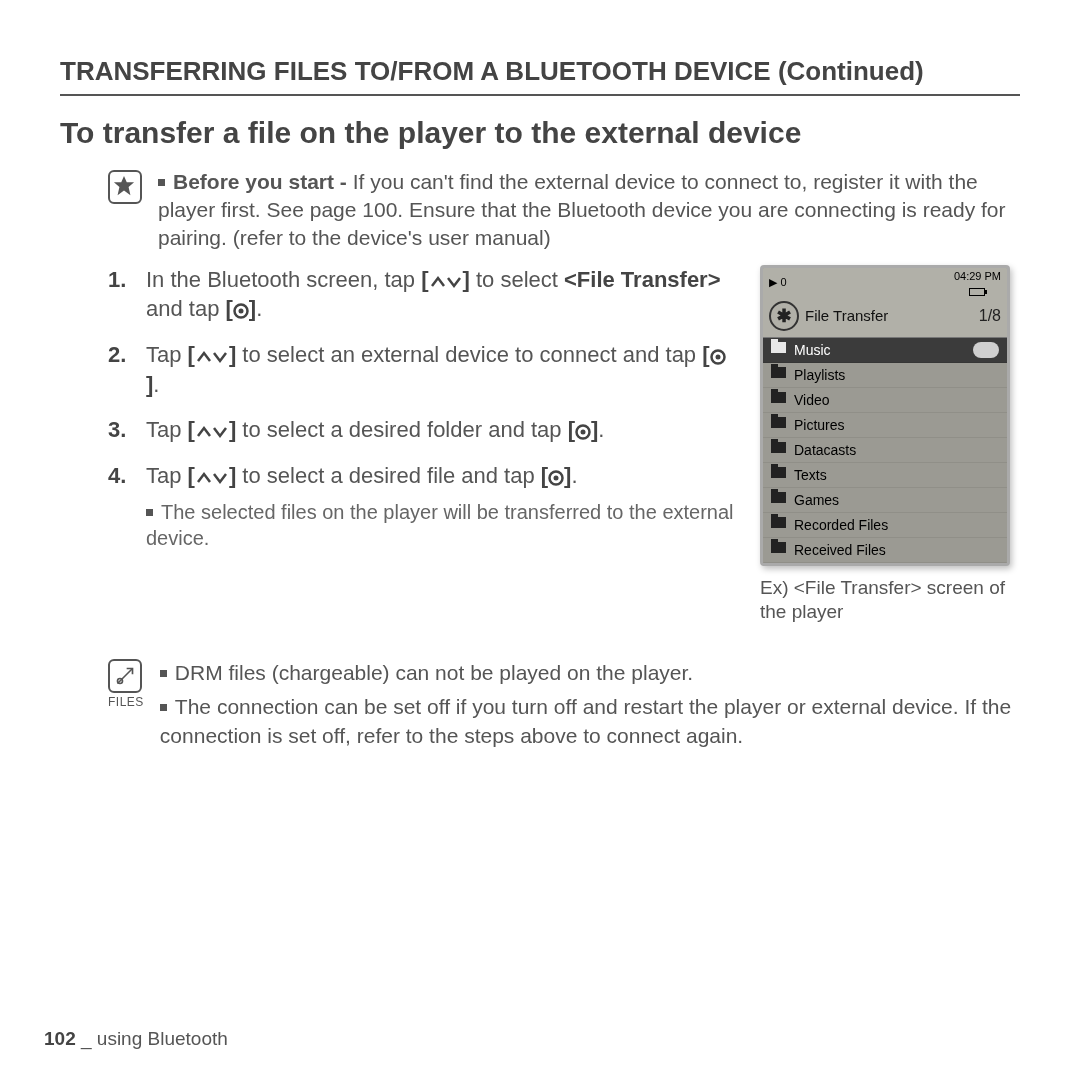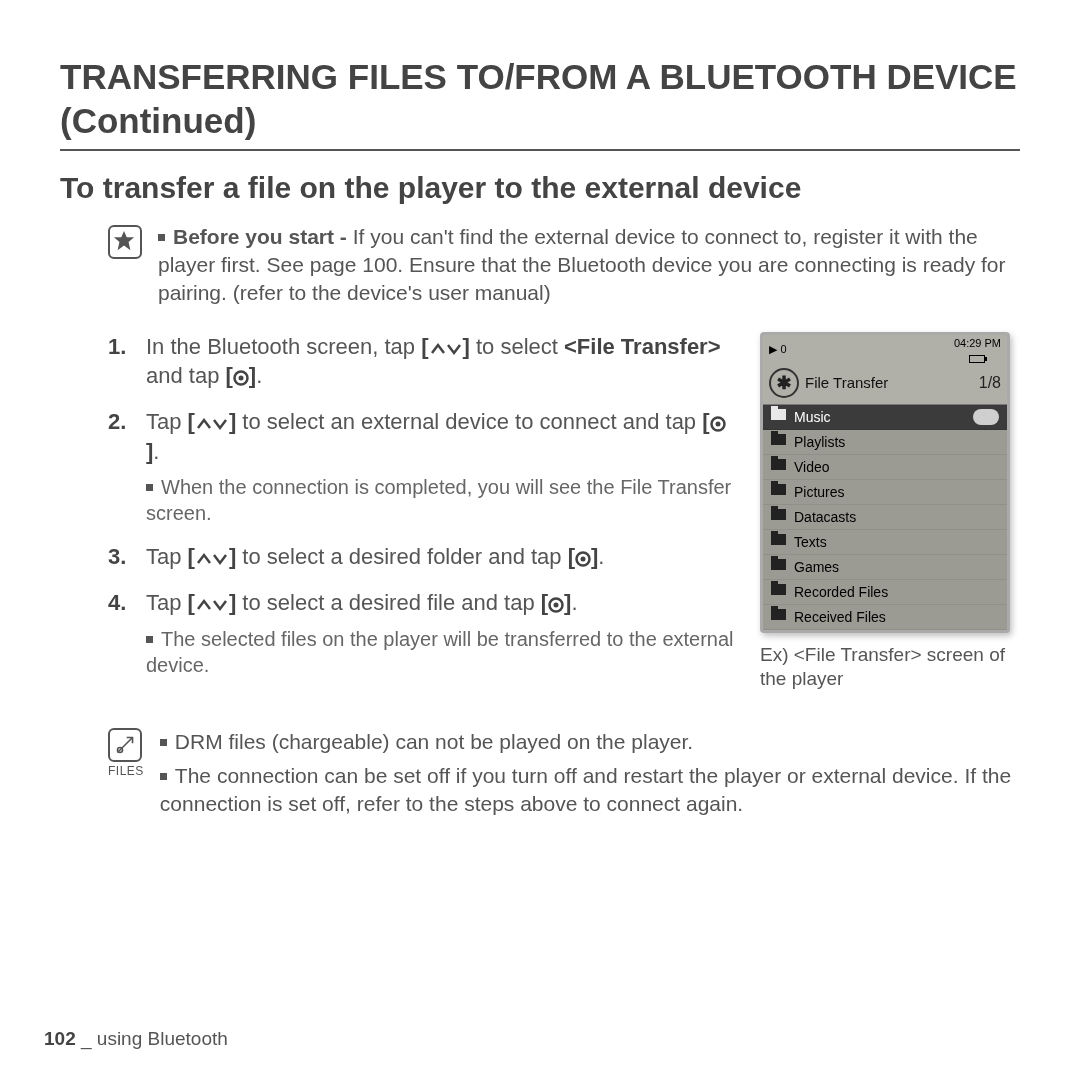--- a/index.html
+++ b/index.html
@@ -5,39 +5,39 @@
   * { margin: 0; padding: 0; box-sizing: border-box; }
   html, body { width: 1080px; height: 1080px; }
   body {
     font-family: Arial, Helvetica, sans-serif;
     background: #ffffff;
     color: #555;
     padding: 55px 60px 30px 60px;
     position: relative;
   }
   .title {
-    font-size: 35px;
+    font-size: 26px;
     font-weight: bold;
     color: #444;
     line-height: 1.25;
     border-bottom: 2px solid #555;
     padding-bottom: 6px;
     margin-bottom: 20px;
   }
   .subtitle {
     font-size: 30px;
     font-weight: bold;
     color: #444;
     margin-bottom: 18px;
   }
   .before-block {
     display: flex;
     align-items: flex-start;
     gap: 16px;
-    margin-bottom: 24px;
+    margin-bottom: 12px;
     padding-left: 48px;
   }
   .star-icon {
     flex: 0 0 34px;
     width: 34px; height: 34px;
     border: 2.5px solid #555; border-radius: 6px;
     position: relative;
     margin-top: 2px;
   }
   .star-icon svg { position: absolute; top: 3px; left: 3px; }
@@ -185,21 +185,20 @@
       </li>
 
       <li>
         <span>Tap </span><span class="bold">[<span class="glyph updn"><svg width="34" height="16" viewBox="0 0 34 16">
                 <path d="M3 12 L9 4 L15 12" fill="none" stroke="#444" stroke-width="2.5"></path>
                 <path d="M19 4 L25 12 L31 4" fill="none" stroke="#444" stroke-width="2.5"></path>
               </svg></span>]</span><span> to select an external device to connect and tap </span><span class="bold">[<span class="glyph circ"><svg width="16" height="16" viewBox="0 0 16 16">
                 <circle cx="8" cy="8" r="6.5" fill="none" stroke="#444" stroke-width="2.5"></circle>
                 <circle cx="8" cy="8" r="2.5" fill="#444"></circle>
               </svg></span>]</span><span>.</span>
-        <div class="sub"><span class="sq"></span><span>When the connection is completed, you will see the File Transfer screen.</span></div>
       </li>
 
       <li>
         <span>Tap </span><span class="bold">[<span class="glyph updn"><svg width="34" height="16" viewBox="0 0 34 16">
                 <path d="M3 12 L9 4 L15 12" fill="none" stroke="#444" stroke-width="2.5"></path>
                 <path d="M19 4 L25 12 L31 4" fill="none" stroke="#444" stroke-width="2.5"></path>
               </svg></span>]</span><span> to select a desired folder and tap </span><span class="bold">[<span class="glyph circ"><svg width="16" height="16" viewBox="0 0 16 16">
                 <circle cx="8" cy="8" r="6.5" fill="none" stroke="#444" stroke-width="2.5"></circle>
                 <circle cx="8" cy="8" r="2.5" fill="#444"></circle>
               </svg></span>]</span><span>.</span>

